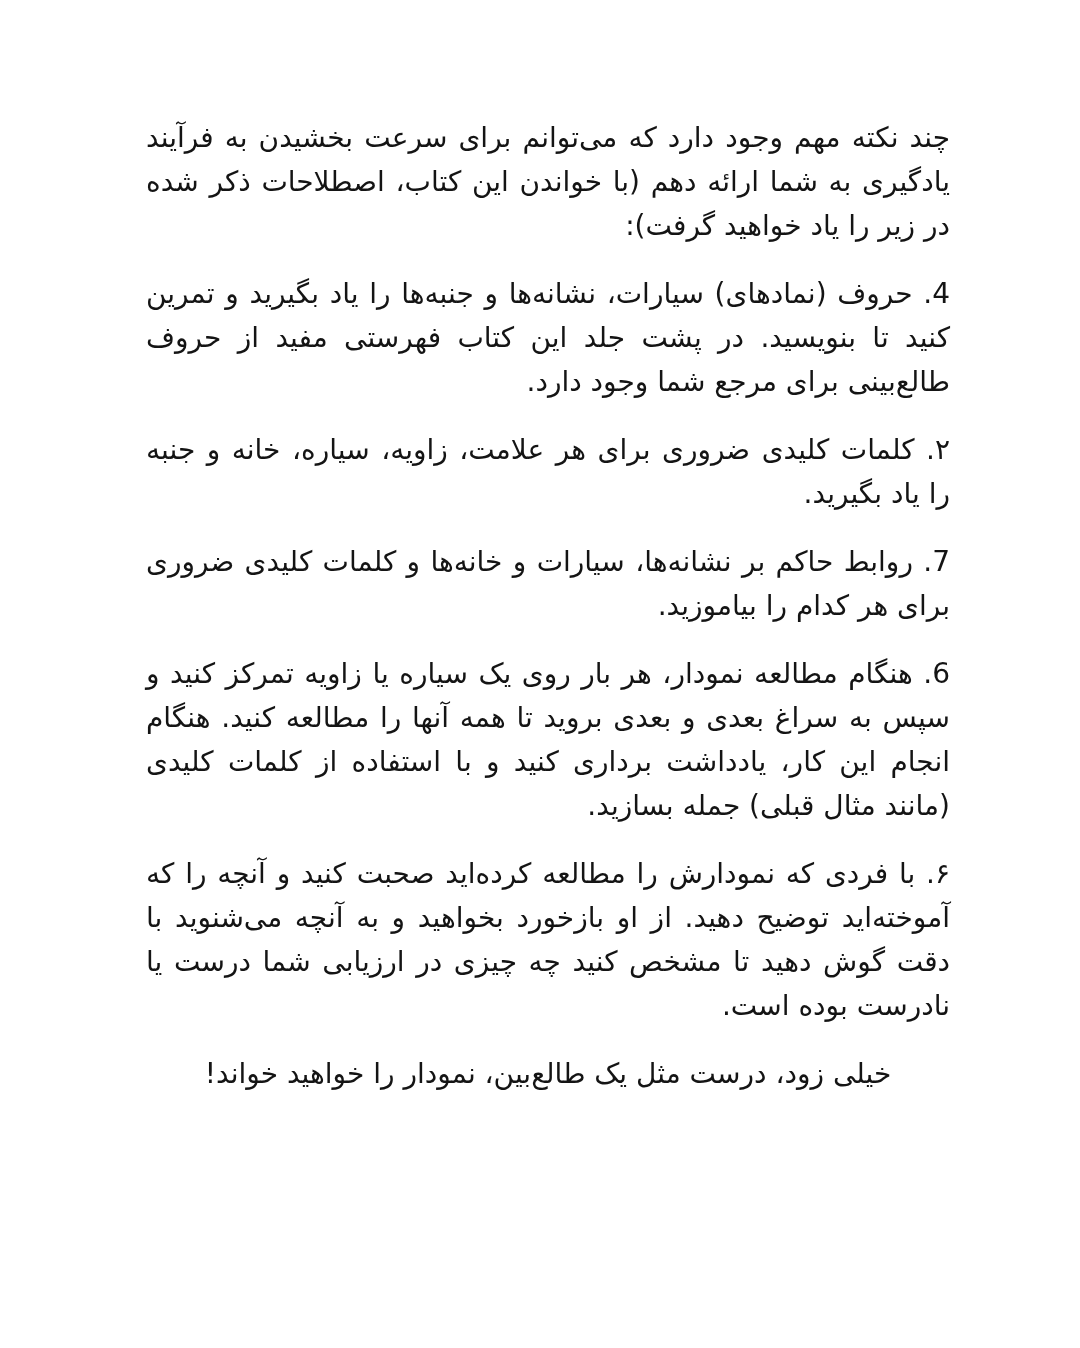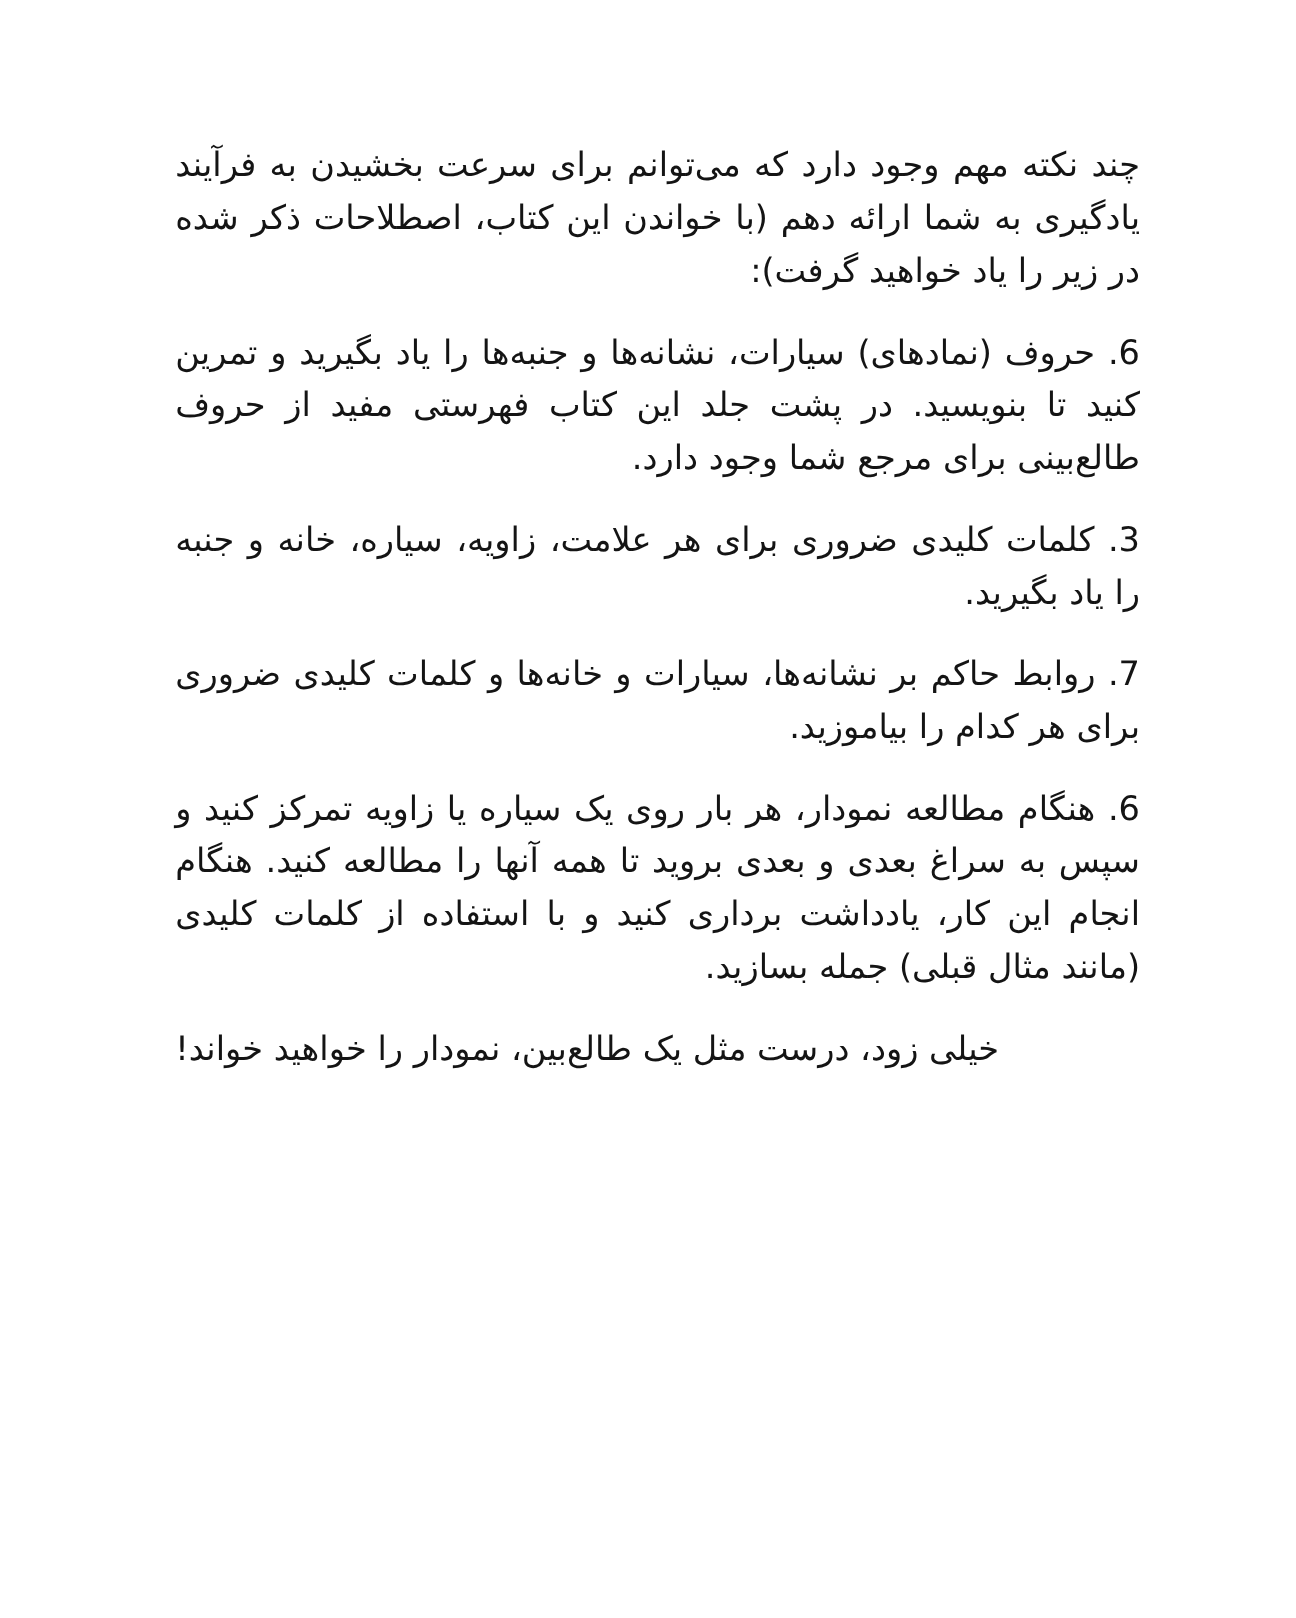--- a/index.html
+++ b/index.html
@@ -36,37 +36,38 @@
   .content p {
     margin: 0 0 16px 0;
   }
 
   .content p.intro {
     margin-bottom: 16px;
   }
 
   .content p.closing {
     margin-top: 2px;
-    text-align: left;
+    text-align: center;
   }
 </style>
 </head>
 <body>
 
 <div class="page">
   <div class="content">
 
     <p class="intro">چند نکته مهم وجود دارد که می‌توانم برای سرعت بخشیدن به فرآیند یادگیری به شما ارائه دهم (با خواندن این کتاب، اصطلاحات ذکر شده در زیر را یاد خواهید گرفت):</p>
 
-    <p class="list-item">6. حروف (نمادهای) سیارات، نشانه‌ها و جنبه‌ها را یاد بگیرید و تمرین کنید تا بنویسید. در پشت جلد این کتاب فهرستی مفید از حروف طالع‌بینی برای مرجع شما وجود دارد.</p>
+    <p class="list-item">4. حروف (نمادهای) سیارات، نشانه‌ها و جنبه‌ها را یاد بگیرید و تمرین کنید تا بنویسید. در پشت جلد این کتاب فهرستی مفید از حروف طالع‌بینی برای مرجع شما وجود دارد.</p>
 
-    <p class="list-item">3. کلمات کلیدی ضروری برای هر علامت، زاویه، سیاره، خانه و جنبه را یاد بگیرید.</p>
+    <p class="list-item">۲. کلمات کلیدی ضروری برای هر علامت، زاویه، سیاره، خانه و جنبه را یاد بگیرید.</p>
 
     <p class="list-item">7. روابط حاکم بر نشانه‌ها، سیارات و خانه‌ها و کلمات کلیدی ضروری برای هر کدام را بیاموزید.</p>
 
 
     <p class="list-item">6. هنگام مطالعه نمودار، هر بار روی یک سیاره یا زاویه تمرکز کنید و سپس به سراغ بعدی و بعدی بروید تا همه آنها را مطالعه کنید. هنگام انجام این کار، یادداشت برداری کنید و با استفاده از کلمات کلیدی (مانند مثال قبلی) جمله بسازید.</p>
 
+    <p class="list-item">۶. با فردی که نمودارش را مطالعه کرده‌اید صحبت کنید و آنچه را که آموخته‌اید توضیح دهید. از او بازخورد بخواهید و به آنچه می‌شنوید با دقت گوش دهید تا مشخص کنید چه چیزی در ارزیابی شما درست یا نادرست بوده است.</p>
 
     <p class="closing">خیلی زود، درست مثل یک طالع‌بین، نمودار را خواهید خواند!</p>
 
   </div>
 </div>
 
 </body></html>

